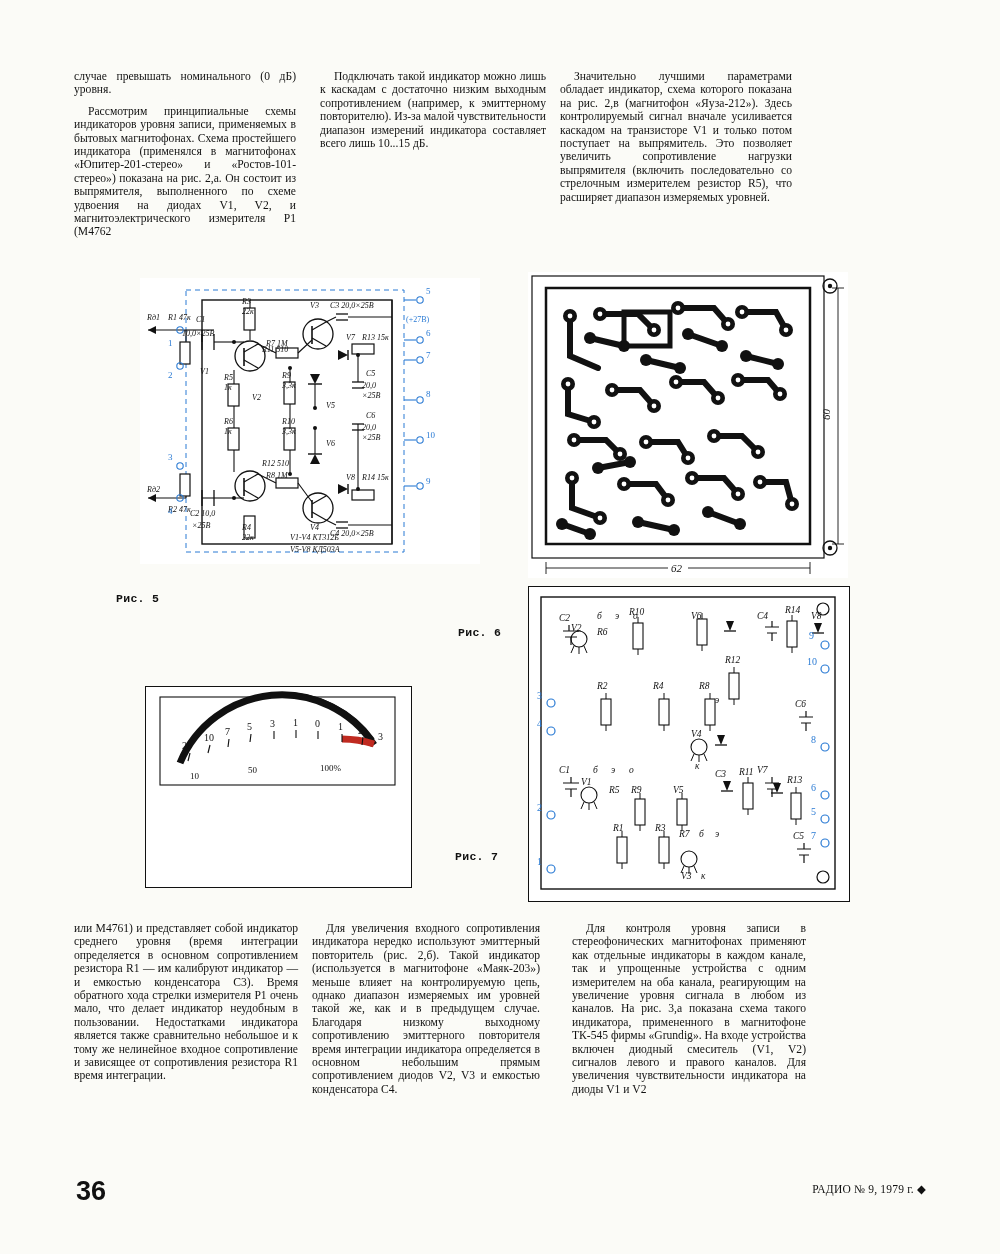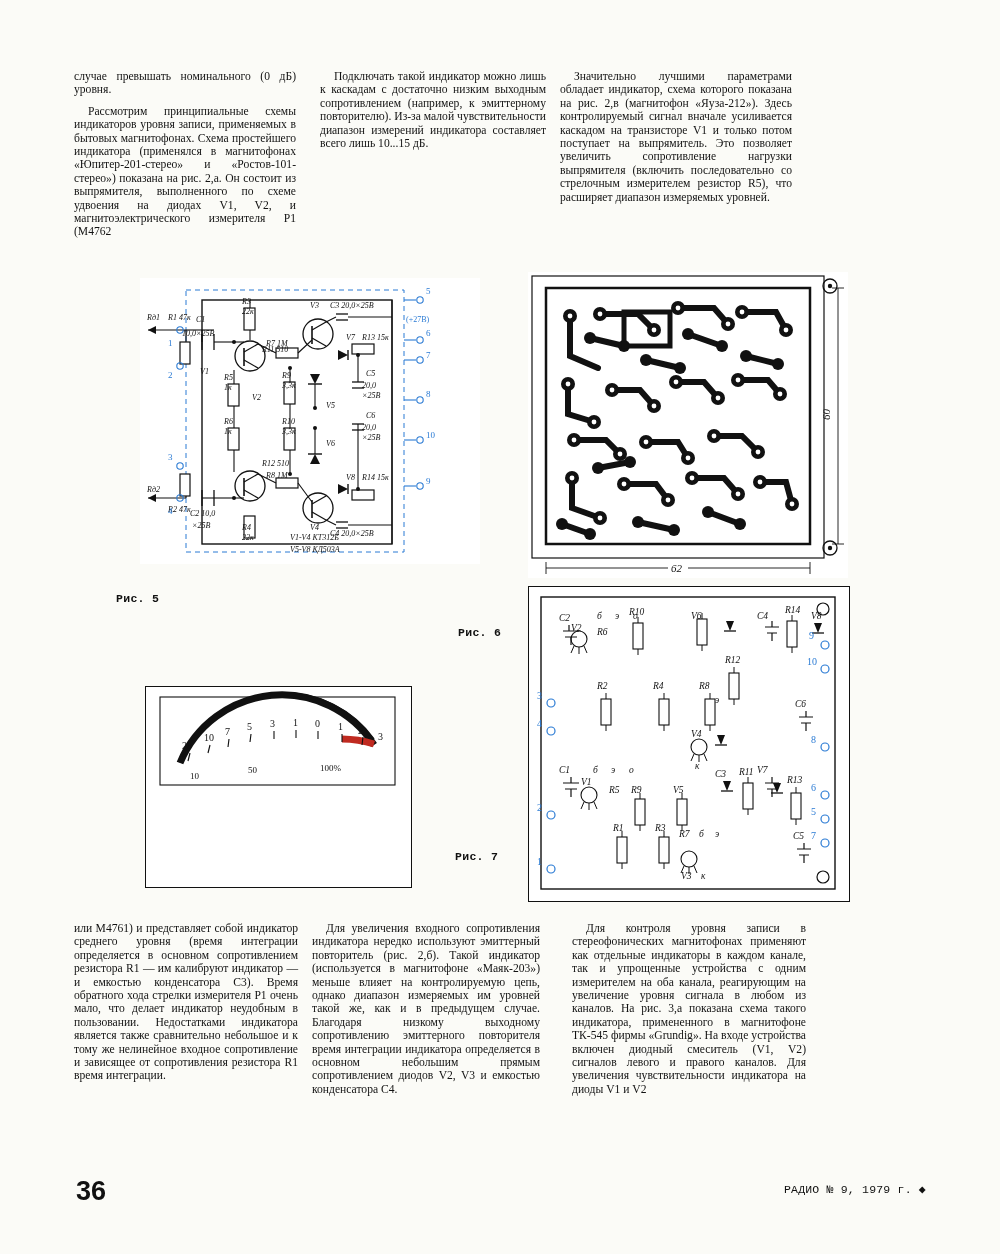--- a/index.html
+++ b/index.html
@@ -58,21 +58,21 @@
     top: 1176px;
     font-family: "Liberation Sans", sans-serif;
     font-size: 27px;
     font-weight: bold;
     color: #111;
   }
   .footer-right {
     position: absolute;
     right: 74px;
     top: 1182px;
-    font-family: Liberation Mono, monospace;
+    font-family: Liberation Serif, serif;
     font-size: 11.5px;
     color: #111;
     letter-spacing: .2px;
   }
 
   
   .fig {
     position: absolute;
     background: #fff;
   }

